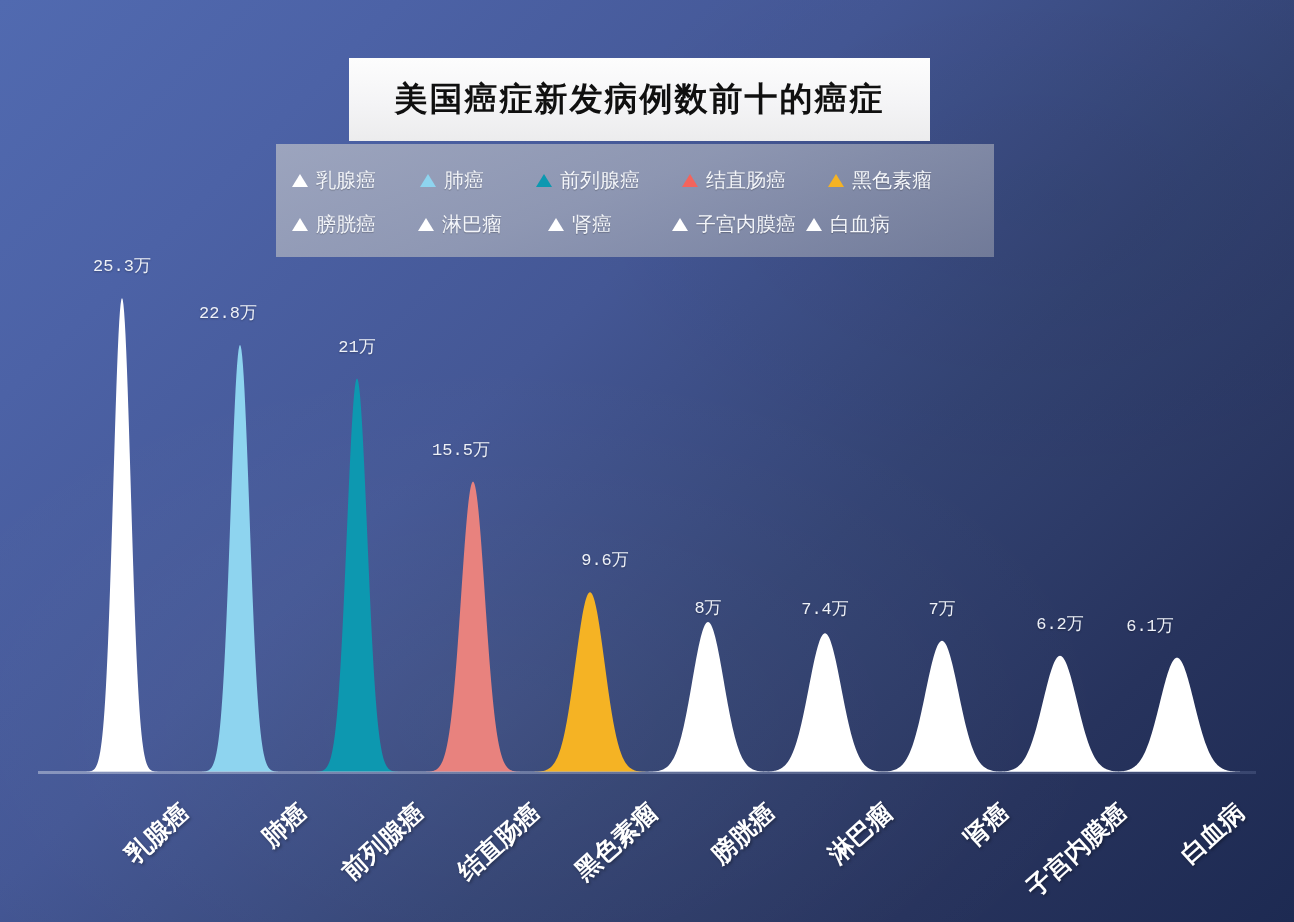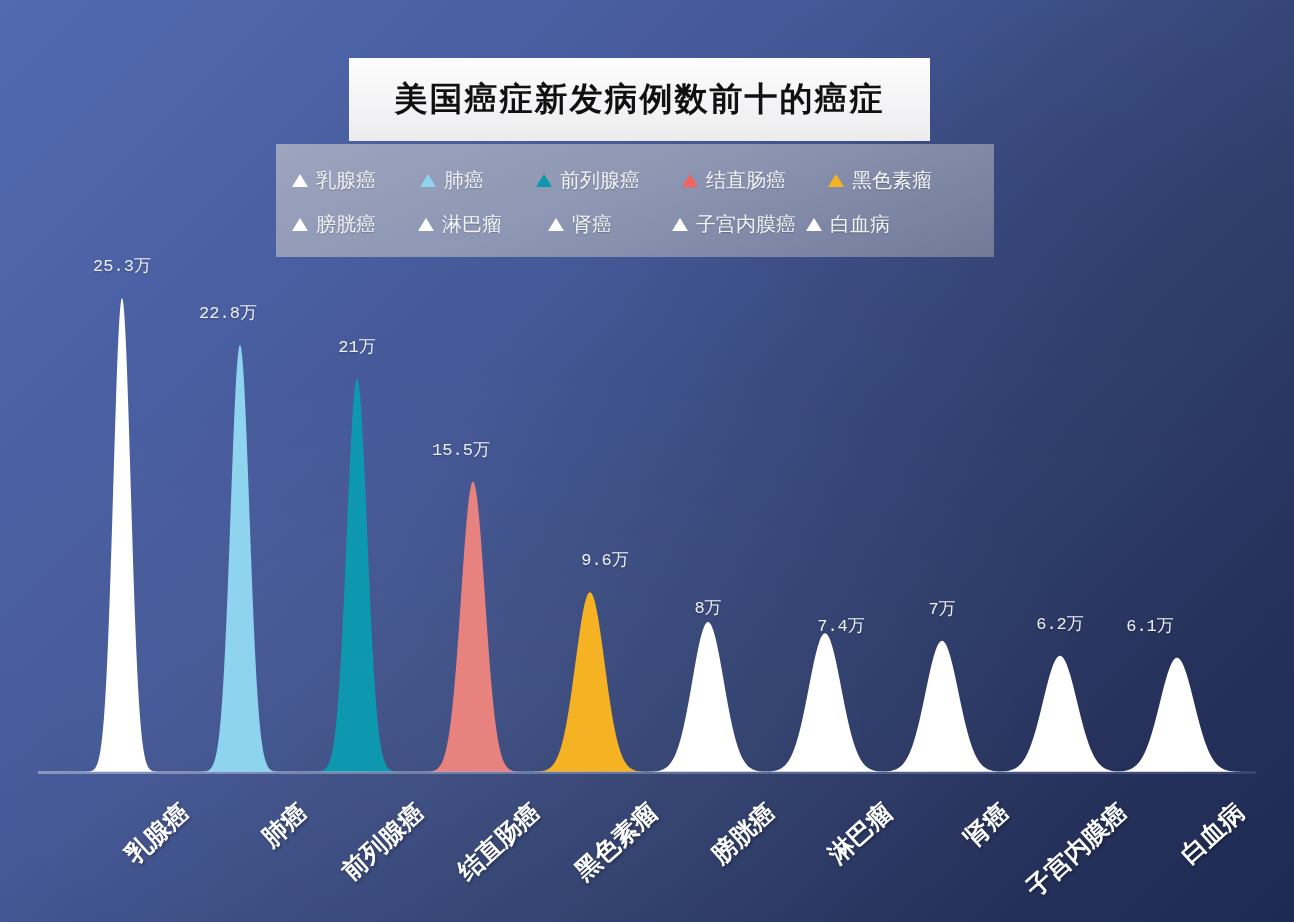--- a/index.html
+++ b/index.html
@@ -201,21 +201,21 @@
 
   <div id="baseline"></div>
 
   <div id="value-labels">
       <div class="value-label" style="left: 122px; top: 254px;">25.3万</div>
       <div class="value-label" style="left: 228px; top: 300.838px;">22.8万</div>
       <div class="value-label" style="left: 357px; top: 334.561px;">21万</div>
       <div class="value-label" style="left: 461px; top: 437.605px;">15.5万</div>
       <div class="value-label" style="left: 605px; top: 548.142px;">9.6万</div>
       <div class="value-label" style="left: 708px; top: 578.119px; margin-top: 18px;">8万</div>
-      <div class="value-label" style="left: 825px; top: 614px; margin-left: 16px;">7.4万</div>
+      <div class="value-label" style="left: 825px; top: 597px;">7.4万</div>
       <div class="value-label" style="left: 942px; top: 596.854px;">7万</div>
       <div class="value-label" style="left: 1060px; top: 611.842px;">6.2万</div>
       <div class="value-label" style="left: 1150px; top: 613.715px;">6.1万</div>
     </div>
   <div id="axis-labels">
       <div class="axis-label" style="left: 174px; top: 796px;">乳腺癌</div>
       <div class="axis-label" style="left: 292px; top: 796px;">肺癌</div>
       <div class="axis-label" style="left: 409px; top: 796px;">前列腺癌</div>
       <div class="axis-label" style="left: 525px; top: 796px;">结直肠癌</div>
       <div class="axis-label" style="left: 642px; top: 796px;">黑色素瘤</div>

